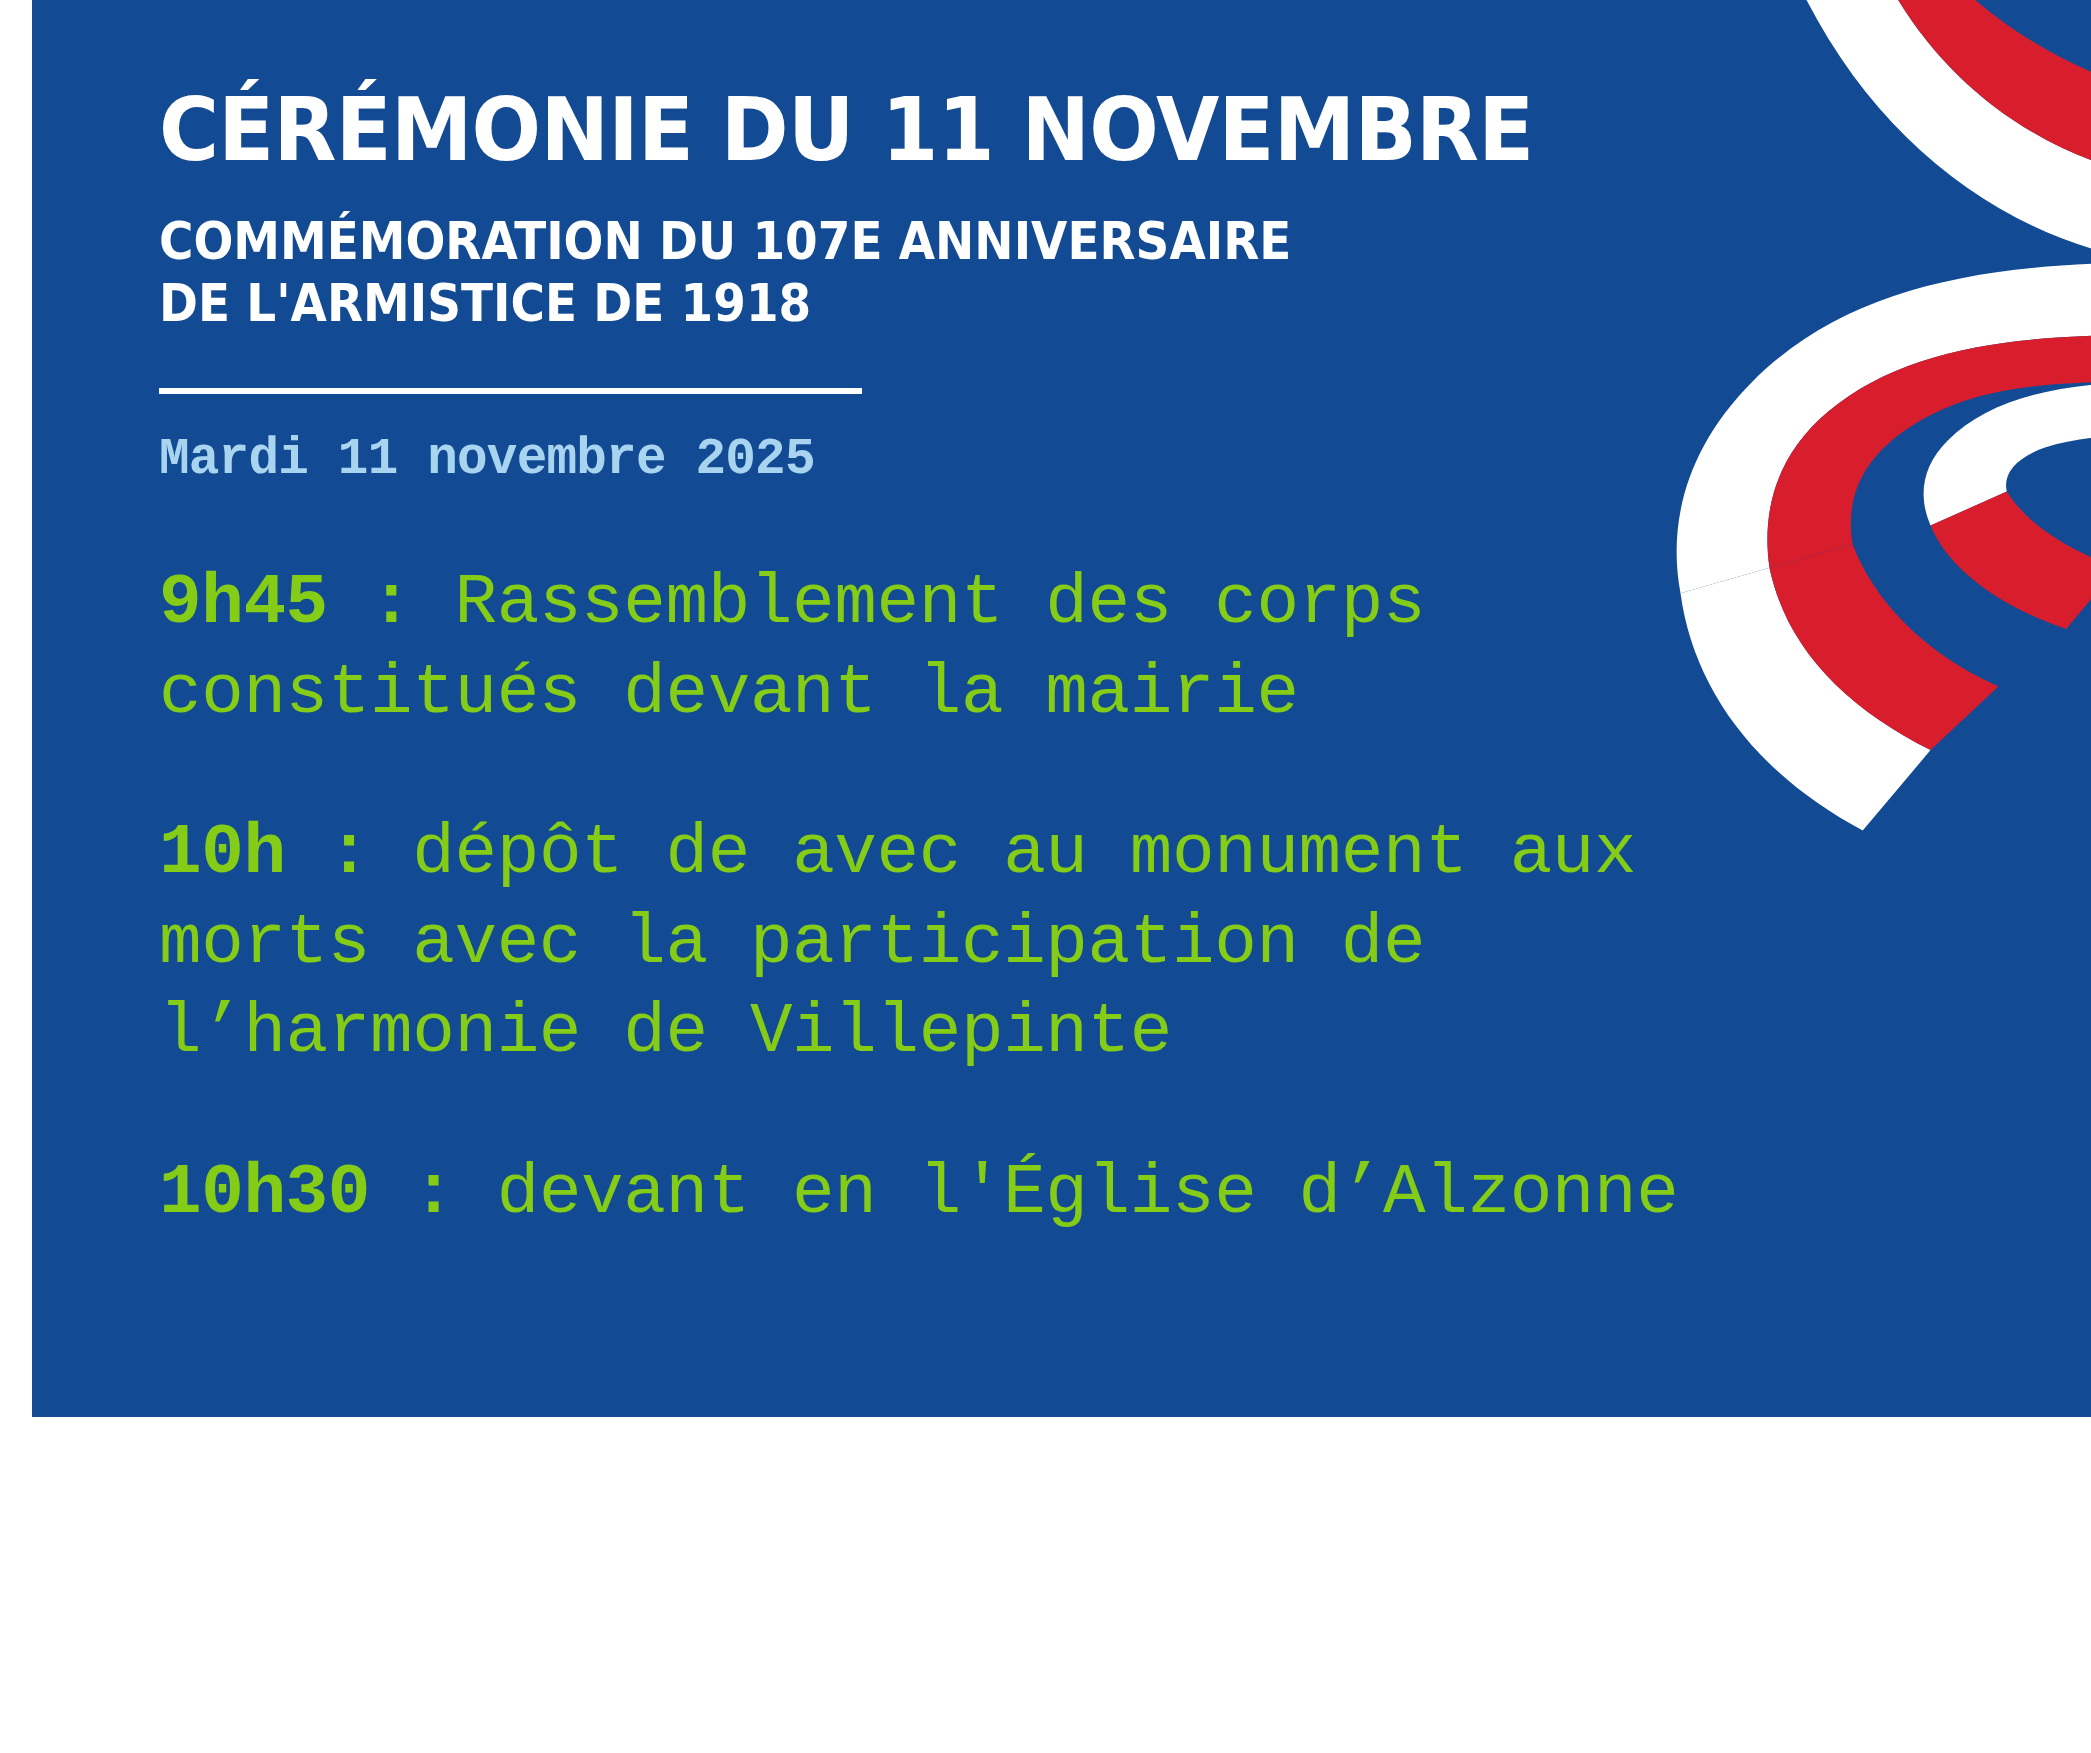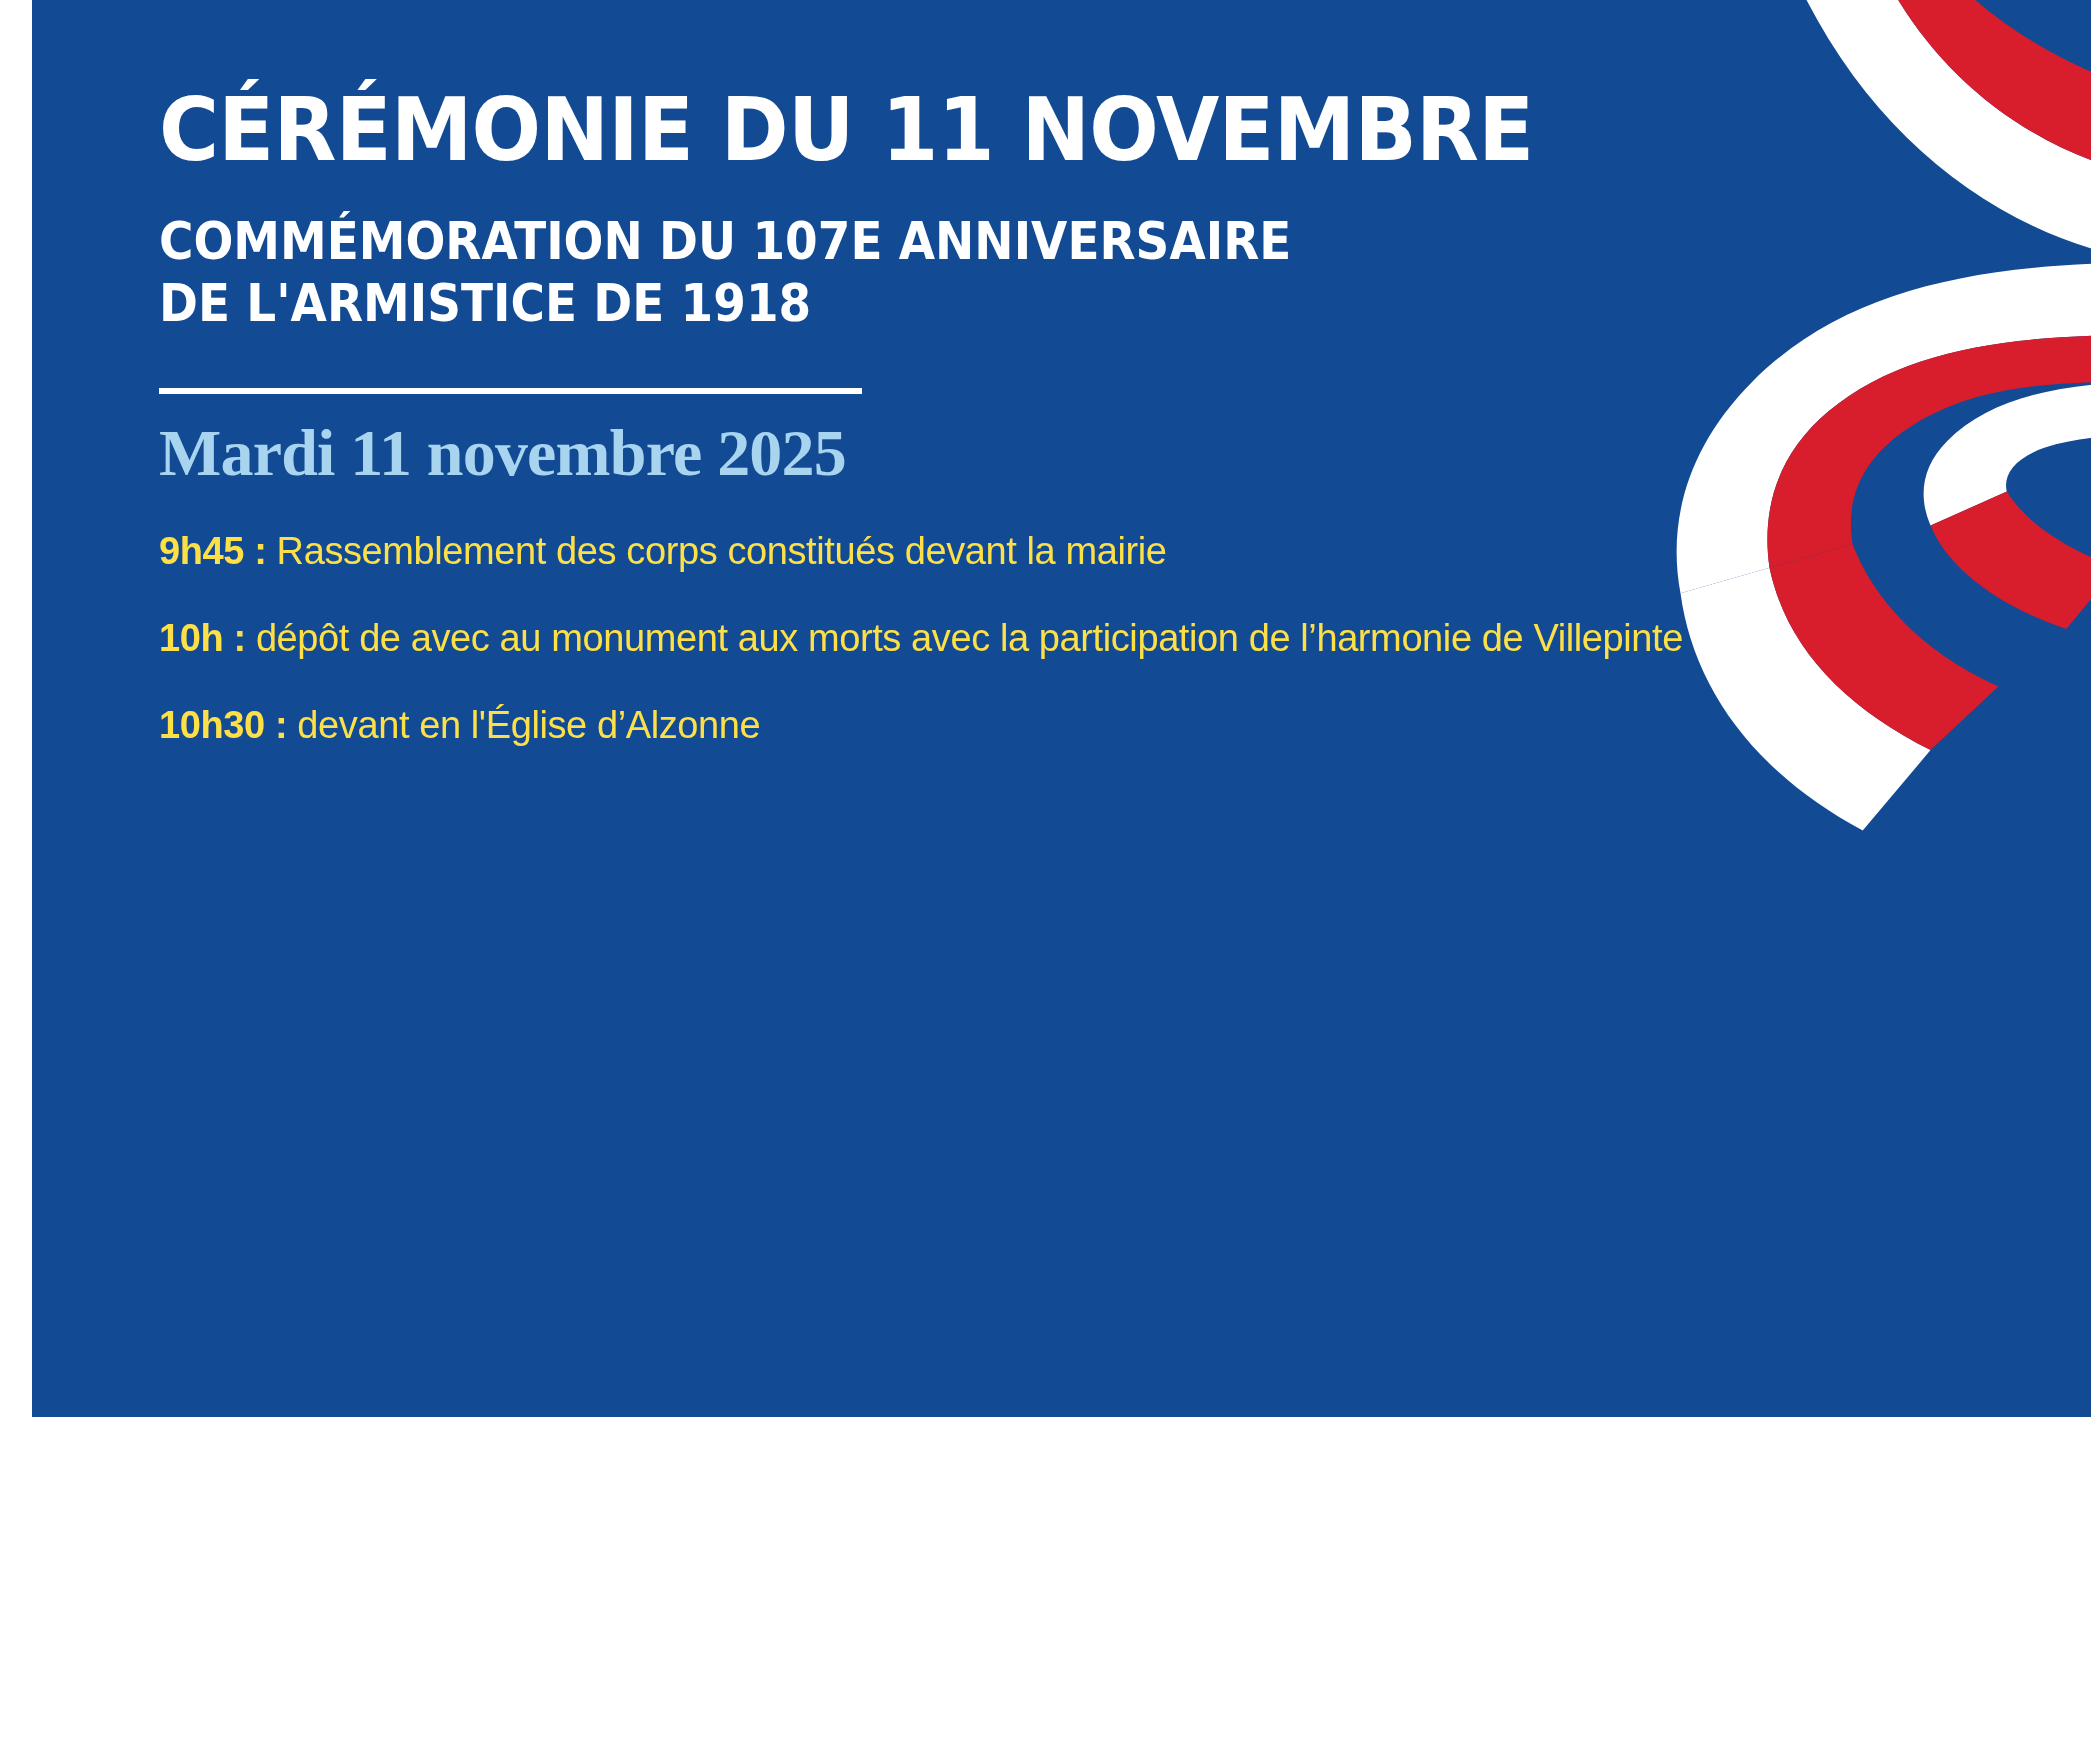--- a/index.html
+++ b/index.html
@@ -79,37 +79,37 @@
   .subtitle-line { display: block; white-space: nowrap; }
 
   .rule {
     margin-top: 53px;
     width: 703px;
     height: 6px;
     background: #ffffff;
   }
 
   .date {
-    margin-top: 23px;
-    font-family: Liberation Serif, serif;
-    font-weight: 700;
-    font-size: 66px;
+    margin-top: 38px;
+    font-family: Liberation Mono, monospace;
+    font-weight: 700;
+    font-size: 51px;
     line-height: 1.1;
     color: #a8d4ef;
     letter-spacing: -0.8px;
   }
 
   .schedule {
     margin-top: 37px;
   }
 
   .item {
-    color: #fde047;
-    font-family: Liberation Sans, sans-serif;
-    font-size: 38px;
+    color: #84cc16;
+    font-family: Liberation Mono, monospace;
+    font-size: 71px;
     line-height: 1.26;
     margin-bottom: 39px;
     letter-spacing: -0.4px;
     max-width: 1526px;
   }
   .item .time {
     font-weight: 700;
   }
   .item .desc {
     font-weight: 400;

